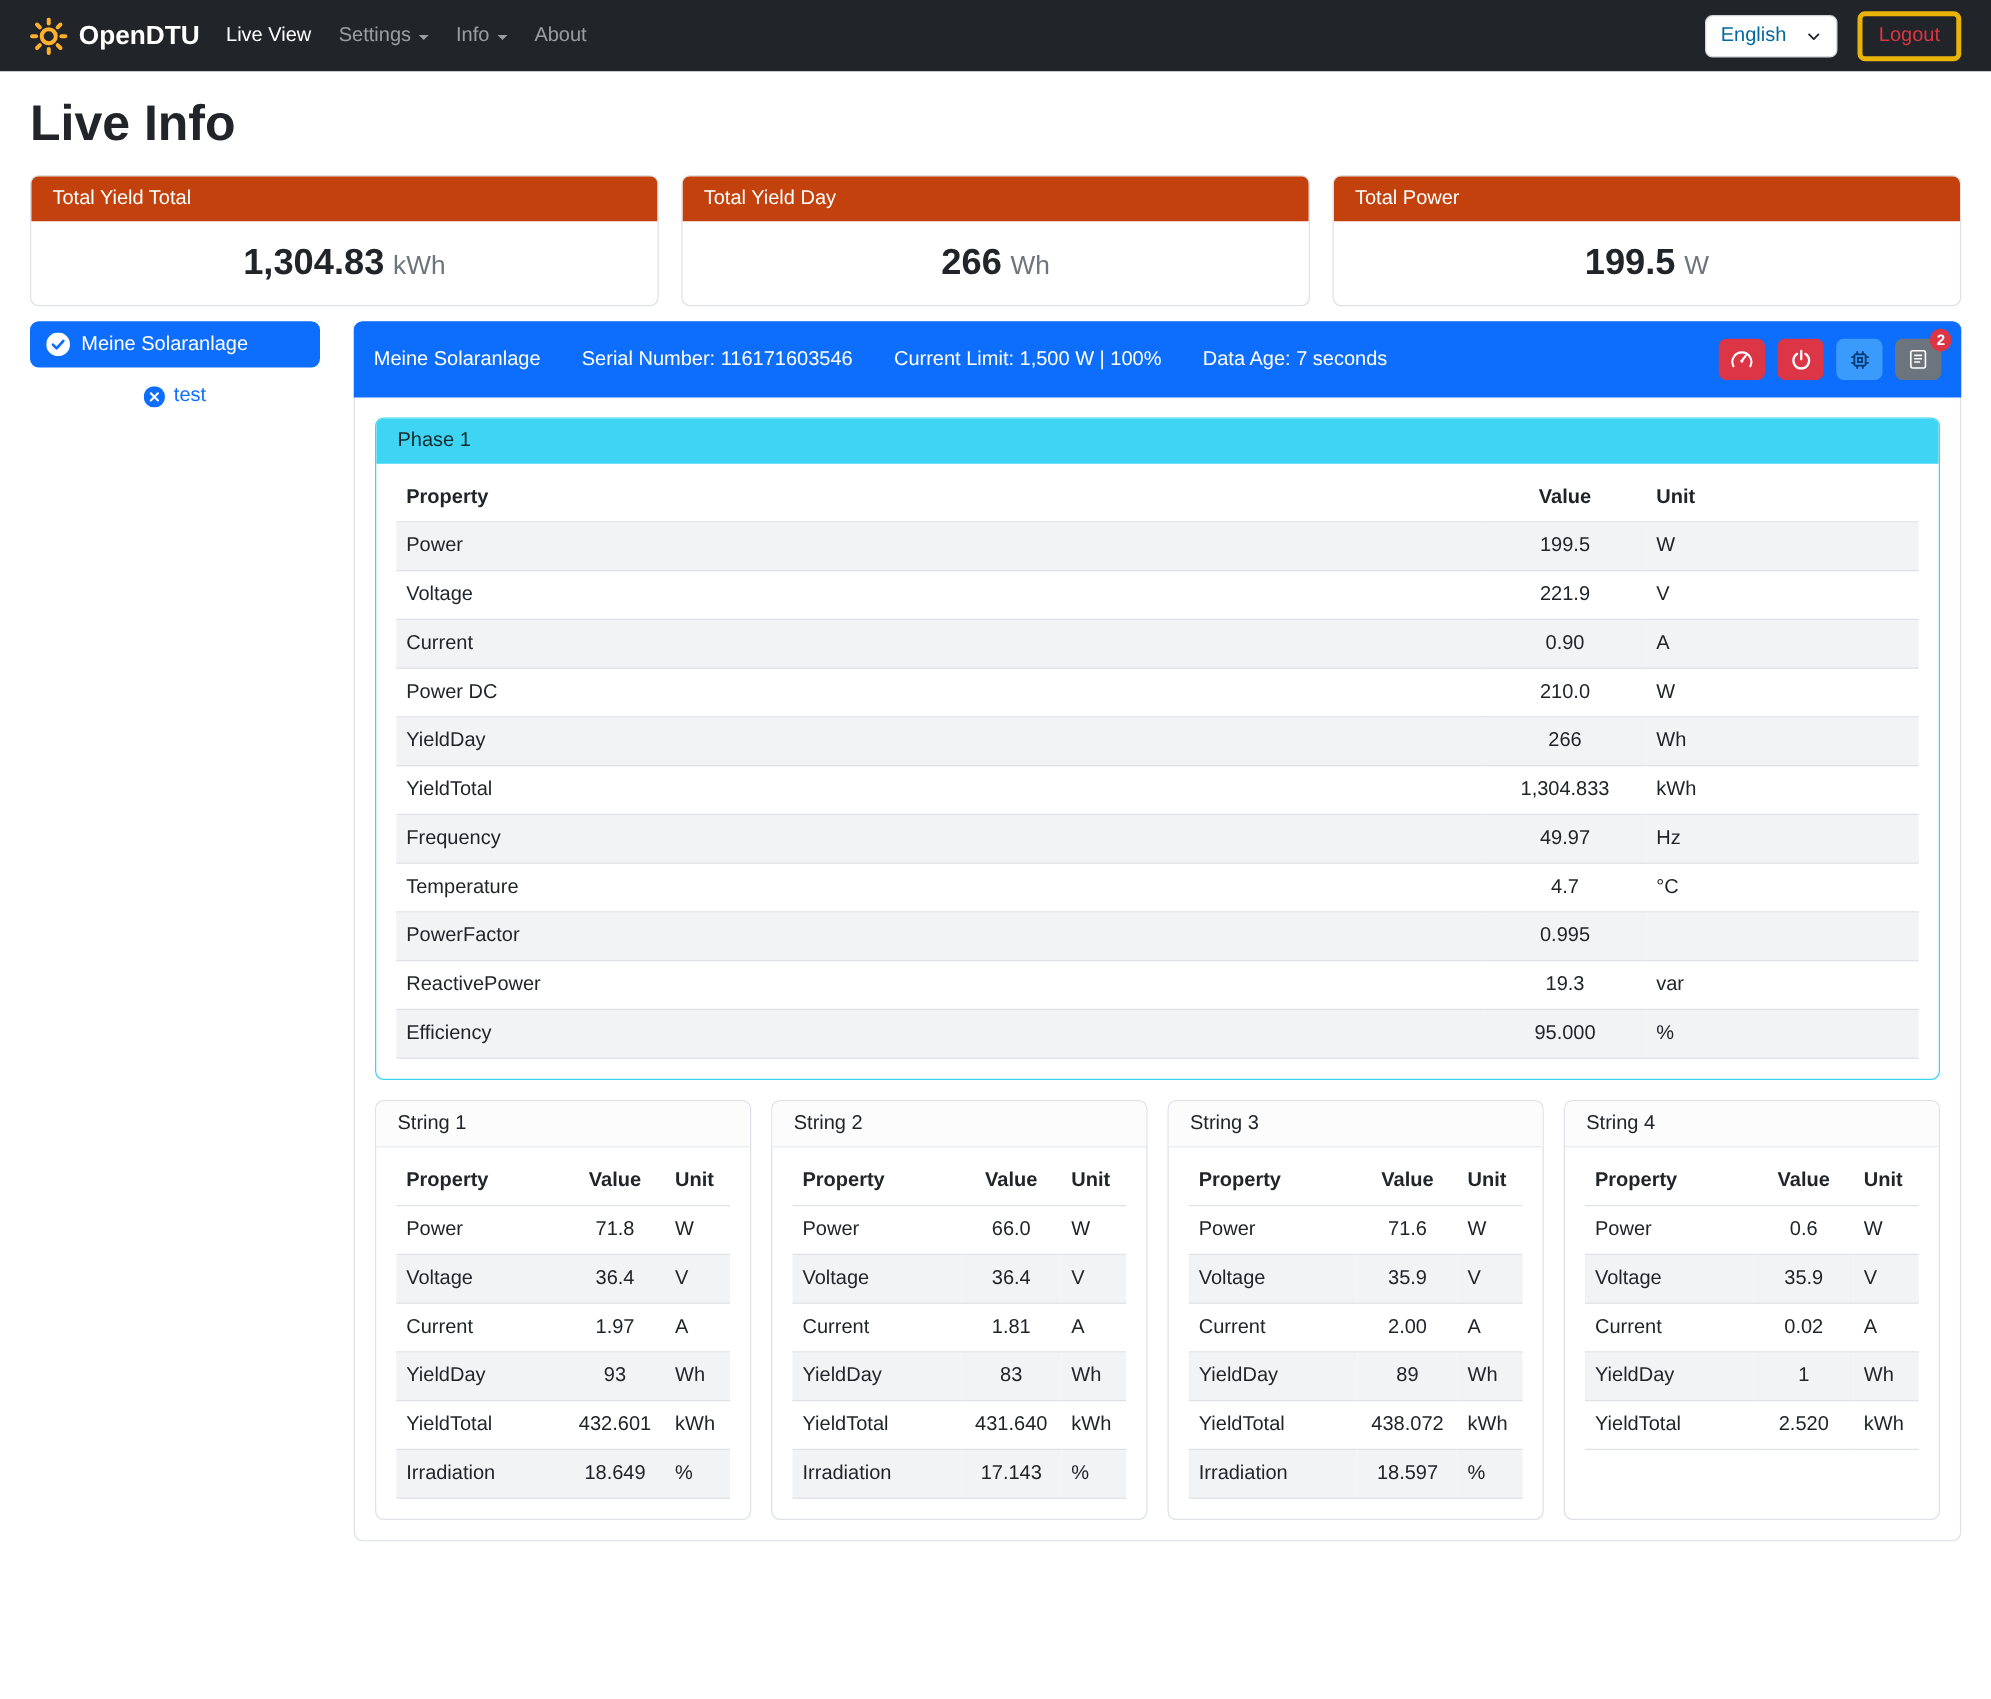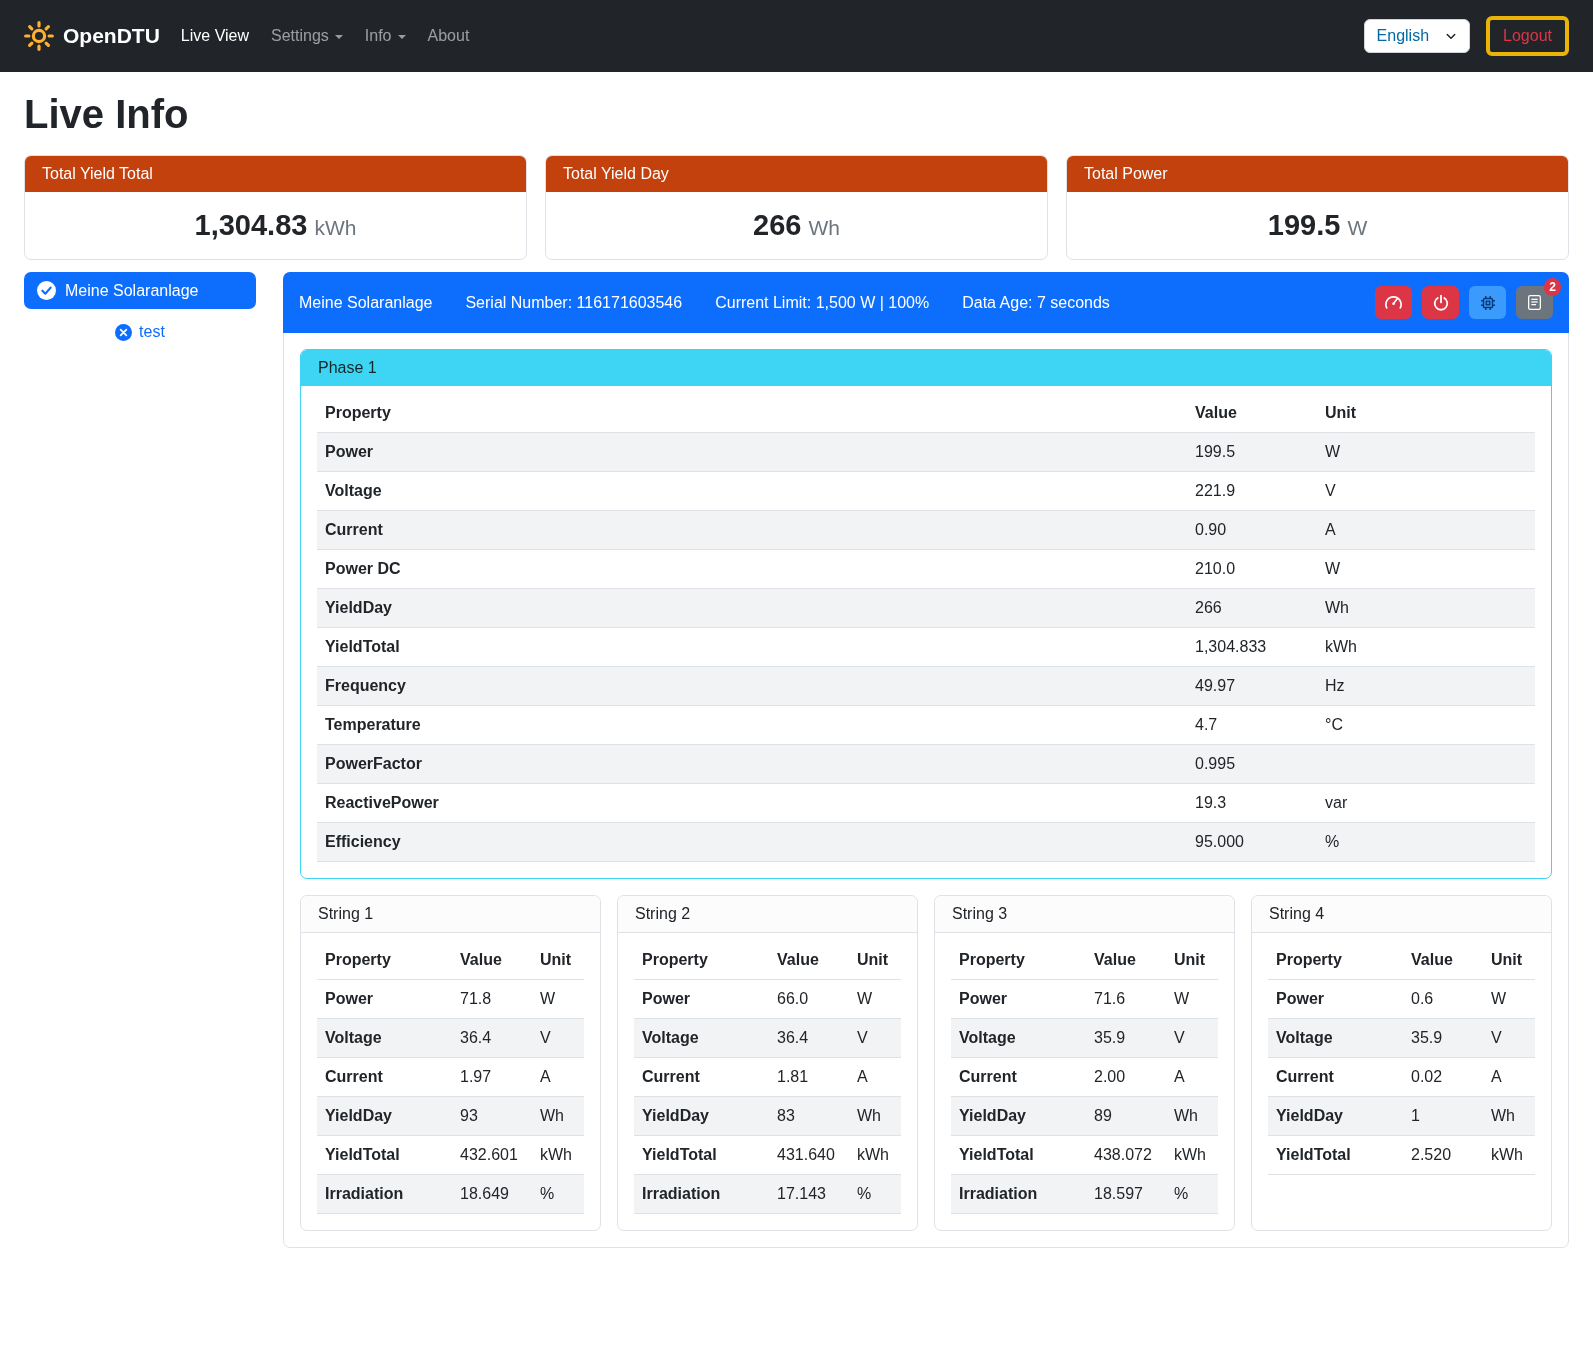--- a/index.html
+++ b/index.html
@@ -1,21 +1,21 @@
 <!DOCTYPE html>
 <html><head>
 <meta charset="utf-8">
 <style>
   * { box-sizing: border-box; margin: 0; padding: 0; }
   html, body { background: #fff; }
   body { width: 1593px; font-family: "Liberation Sans", sans-serif; font-size: 16px; color: #212529; }
   a { text-decoration: none; }
 
   
-  .navbar { background: #212529; height: 72px; display: flex; align-items: center; padding: 16px 24px; }
+  .navbar { background: #212529; height: 57px; display: flex; align-items: center; padding: 16px 24px; }
   .brand { display: flex; align-items: center; gap: 9px; color: #fff; font-size: 21px; font-weight: 700; margin-right: 10px; cursor: pointer; }
   .nav-link { color: rgba(255,255,255,.55); padding: 8px 11px; cursor: pointer; display: inline-flex; align-items: center; gap: 6px; }
   .nav-link.active { color: #fff; }
   .caret { width: 0; height: 0; border-left: 4px solid transparent; border-right: 4px solid transparent; border-top: 4px solid currentColor; display: inline-block; margin-top: 2px; }
   .nav-right { margin-left: auto; display: flex; align-items: center; gap: 16px; }
   .lang-select { background: #fff; border: 1px solid #ced4da; border-radius: 6px; padding: 7px 12px; display: flex; align-items: center; gap: 16px; color: #0369a1; cursor: pointer; }
   .btn-logout { background: transparent; border: 4px solid #eab308; color: #dc3545; border-radius: 6px; padding: 7px 13px; font-size: 16px; font-family: inherit; cursor: pointer; }
 
   
   .container { padding: 0 24px 24px; }
@@ -45,22 +45,22 @@
 
   .panel-body { padding: 16px; }
 
   .phase-card { border: 1px solid #3dd5f3; border-radius: 7px; overflow: hidden; }
   .phase-card-header { background: #3dd5f3; color: #15272b; padding: 9px 17px; }
   .card-table-body { padding: 8px 16px 16px; }
 
   table { width: 100%; border-collapse: collapse; }
   th, td { text-align: left; padding: 10px 8px; border-bottom: 1px solid #dee2e6; }
   th { font-weight: 700; }
-  td.prop { font-weight: 700; }
-  .col-val { text-align: left; }
+  td.prop { font-weight: 400; }
+  .col-val { text-align: center; }
   .phase-table .col-val { width: 130px; }
   .phase-table .col-unit { width: 218px; }
   .phase-table tbody tr:nth-of-type(odd) { background: #f2f3f5; }
 
   .strings-row { display: flex; gap: 16px; margin-top: 16px; align-items: stretch; }
   .string-card { flex: 1; border: 1px solid #dee2e6; border-radius: 7px; background: #fff; }
   .string-card-header { padding: 9px 17px; border-bottom: 1px solid #dee2e6; background: #fcfcfd; border-radius: 7px 7px 0 0; }
   .string-table .col-val { width: 80px; }
   .string-table .col-unit { width: 52px; }
   .string-table tbody tr:nth-of-type(even) { background: #f2f3f5; }

